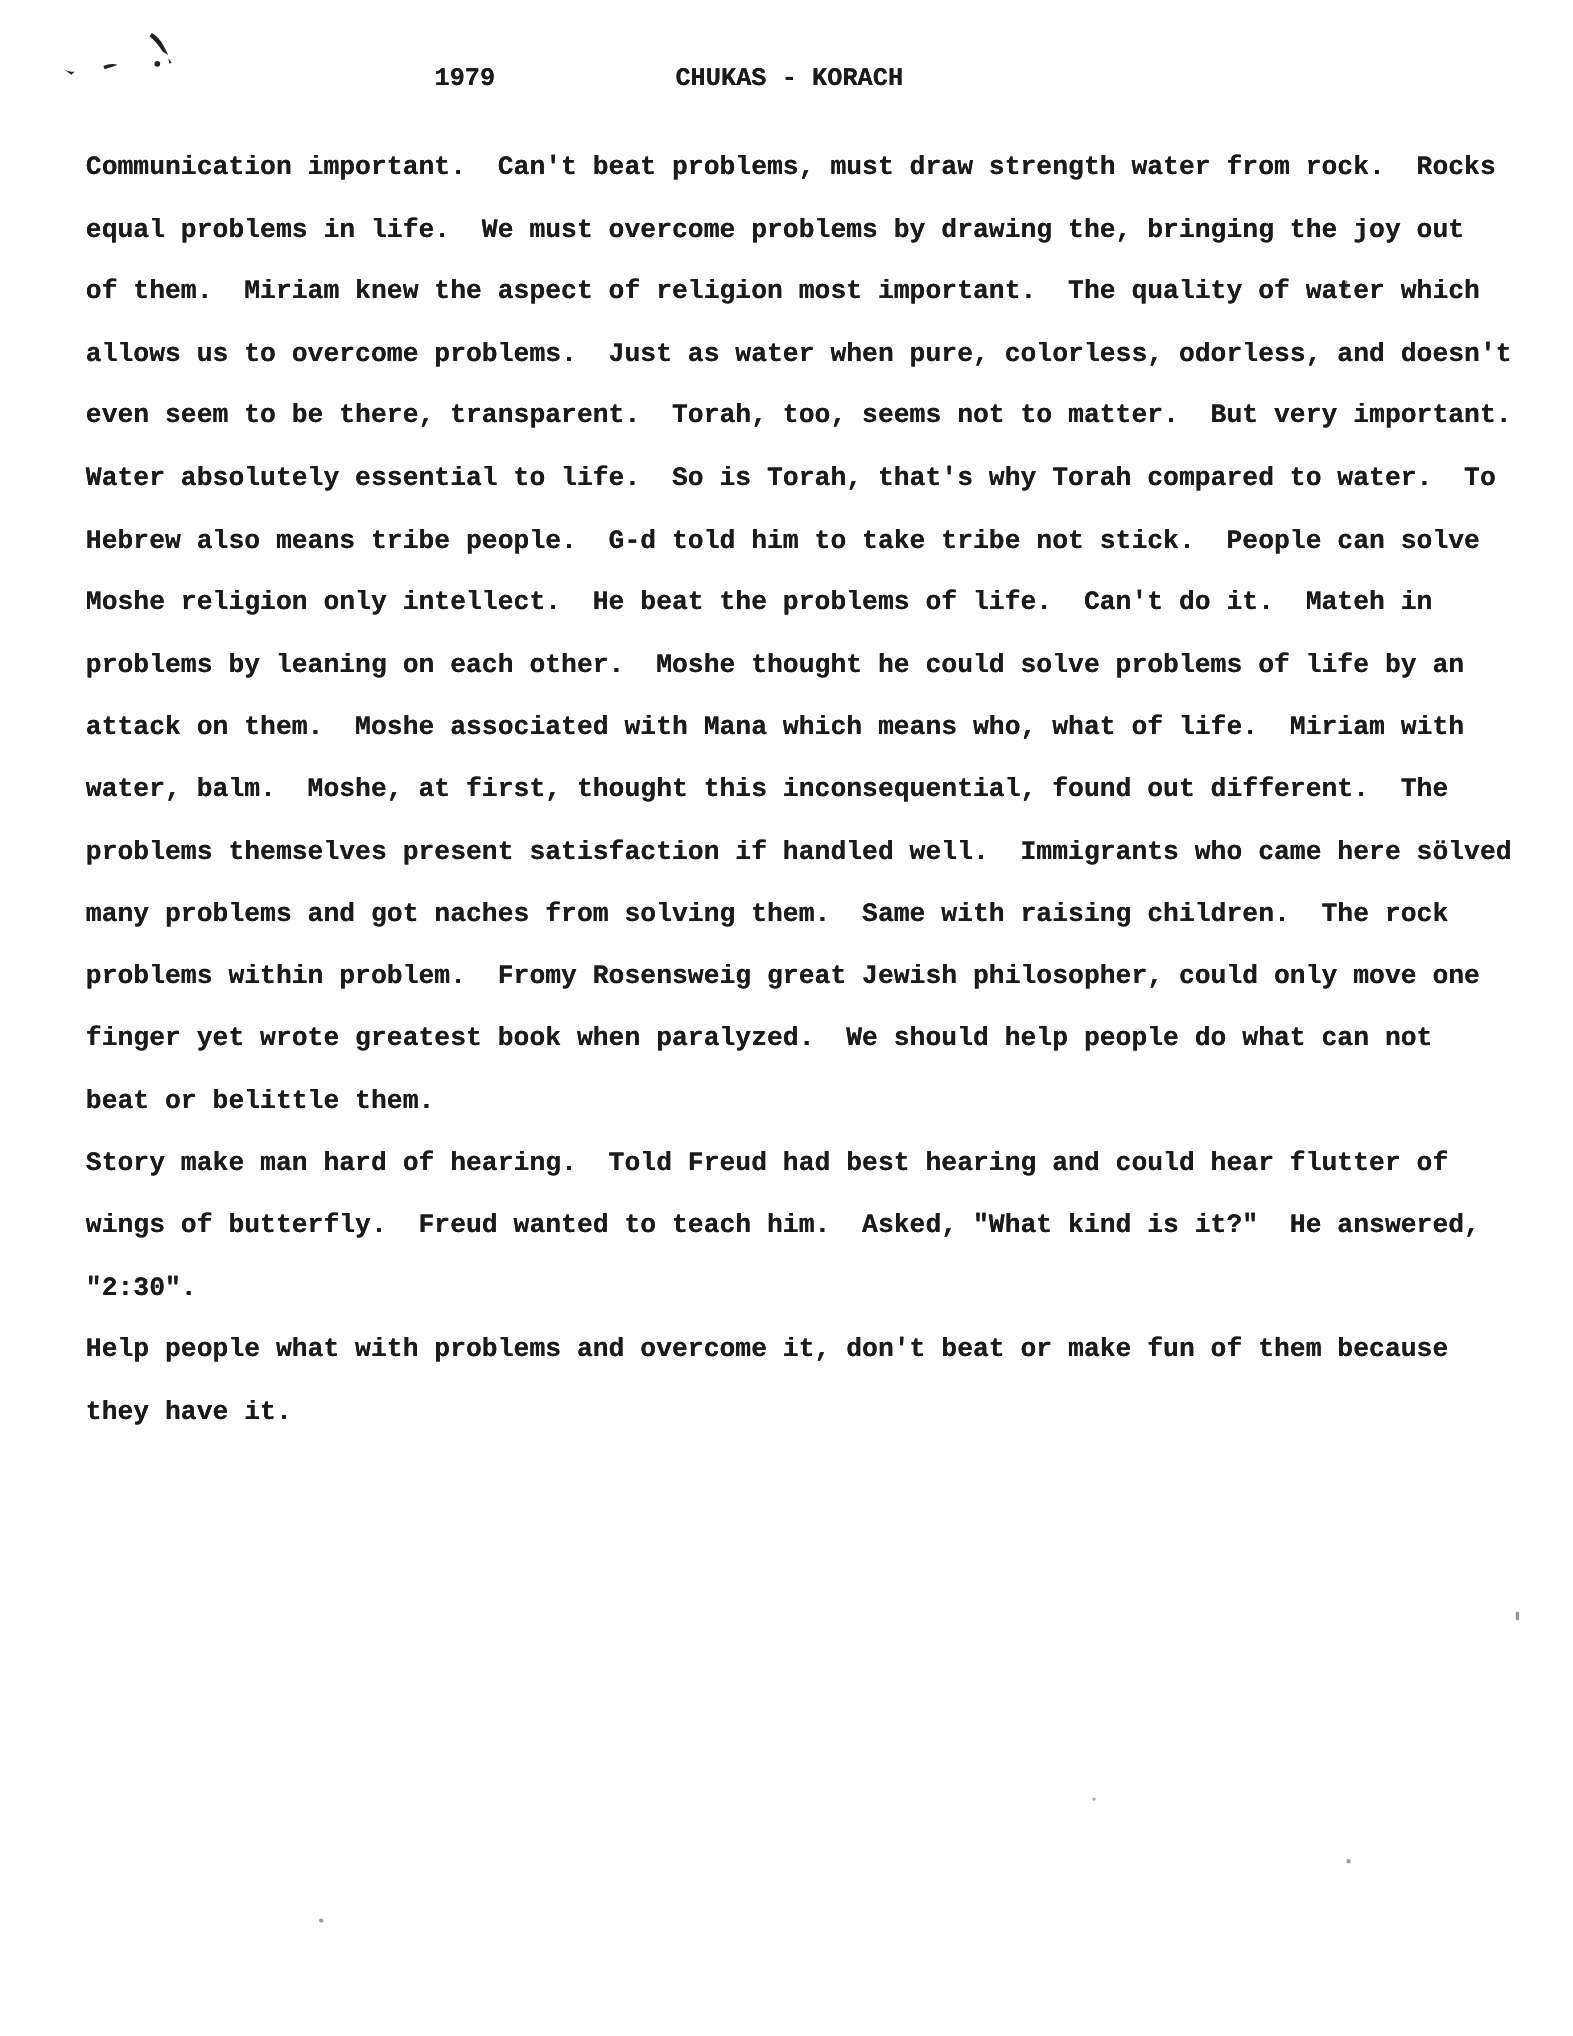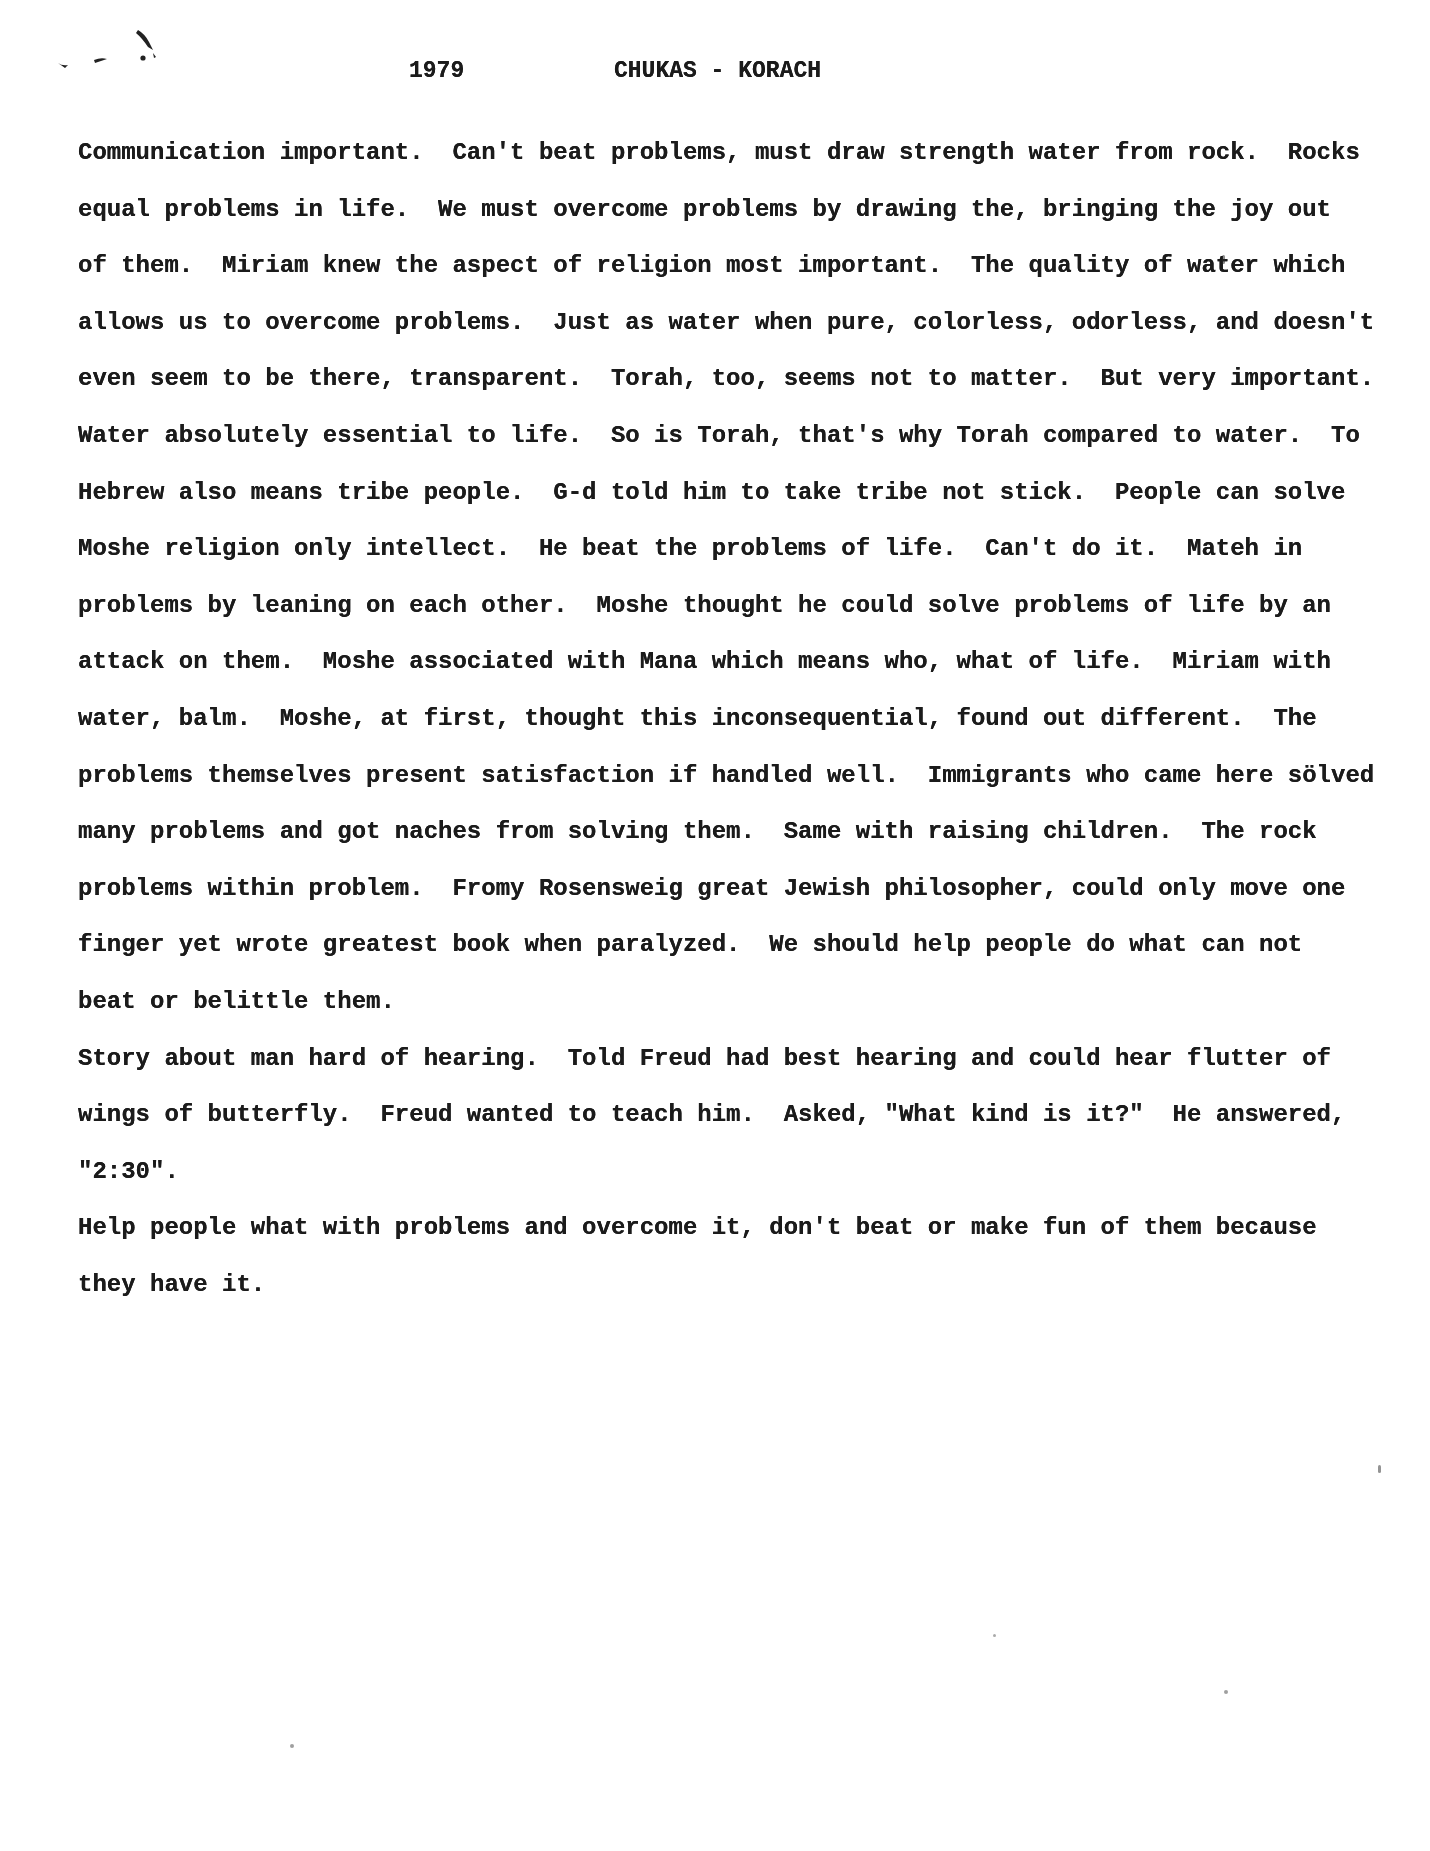--- a/index.html
+++ b/index.html
@@ -22,21 +22,21 @@
     left: 0;
     width: 1430px;
     height: 32px;
     font-size: 23px;
     font-weight: bold;
     line-height: 32px;
     text-shadow: 0 0 0.5px #1b1b1b;
   }
   .header .year {
     position: absolute;
-    left: 409px;
+    left: 395px;
     white-space: pre;
     text-align: center;
   }
   .header .title {
     position: absolute;
     left: 614px;
     white-space: pre;
   }
   .doc-text {
     position: absolute;
@@ -96,21 +96,21 @@
       <div class="line">Hebrew also means tribe people.  G-d told him to take tribe not stick.  People can solve</div>
       <div class="line">Moshe religion only intellect.  He beat the problems of life.  Can't do it.  Mateh in</div>
       <div class="line">problems by leaning on each other.  Moshe thought he could solve problems of life by an</div>
       <div class="line">attack on them.  Moshe associated with Mana which means who, what of life.  Miriam with</div>
       <div class="line">water, balm.  Moshe, at first, thought this inconsequential, found out different.  The</div>
       <div class="line">problems themselves present satisfaction if handled well.  Immigrants who came here sölved</div>
       <div class="line">many problems and got naches from solving them.  Same with raising children.  The rock</div>
       <div class="line">problems within problem.  Fromy Rosensweig great Jewish philosopher, could only move one</div>
       <div class="line">finger yet wrote greatest book when paralyzed.  We should help people do what can not</div>
       <div class="line">beat or belittle them.</div>
-      <div class="line">Story about man hard of hearing.  Told Freud had best hearing and could hear flutter of</div>
+      <div class="line">Story make man hard of hearing.  Told Freud had best hearing and could hear flutter of</div>
       <div class="line">wings of butterfly.  Freud wanted to teach him.  Asked, "What kind is it?"  He answered,</div>
       <div class="line">"2:30".</div>
       <div class="line">Help people what with problems and overcome it, don't beat or make fun of them because</div>
       <div class="line">they have it.</div>
     </div>
 
   <div class="speck s1"></div>
   <div class="speck s2"></div>
   <div class="speck s3"></div>
   <div class="speck s4"></div>

